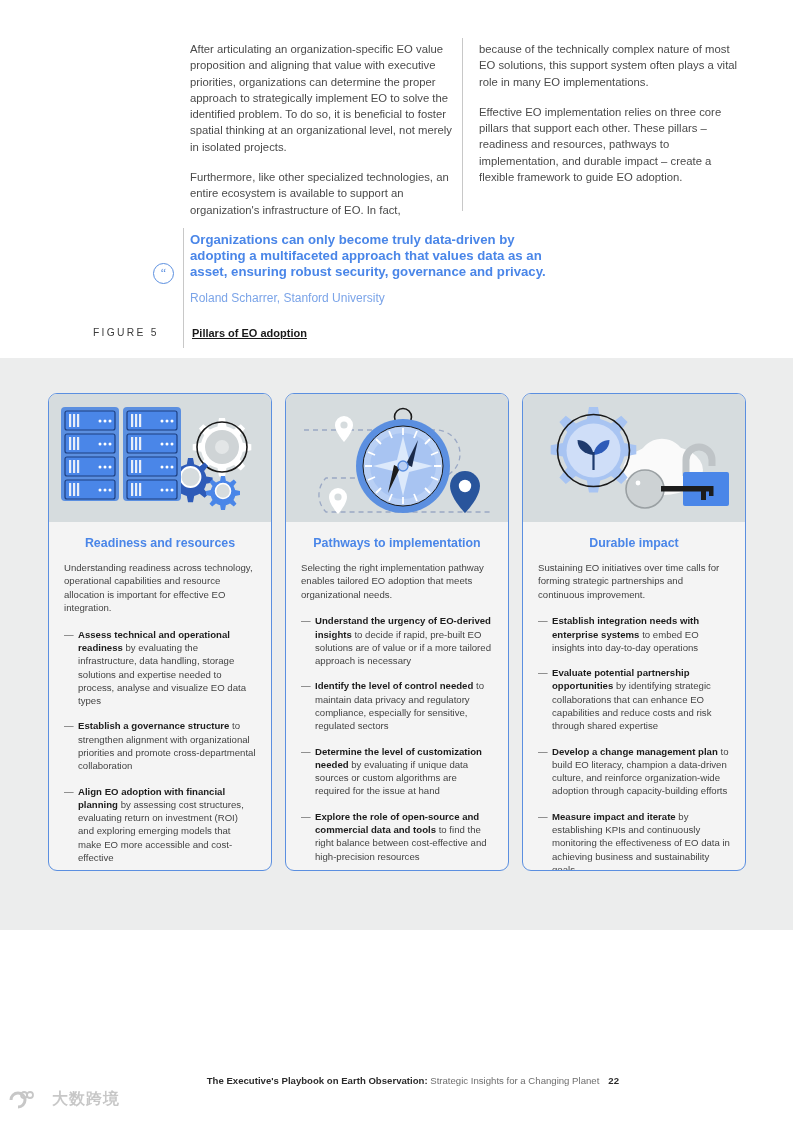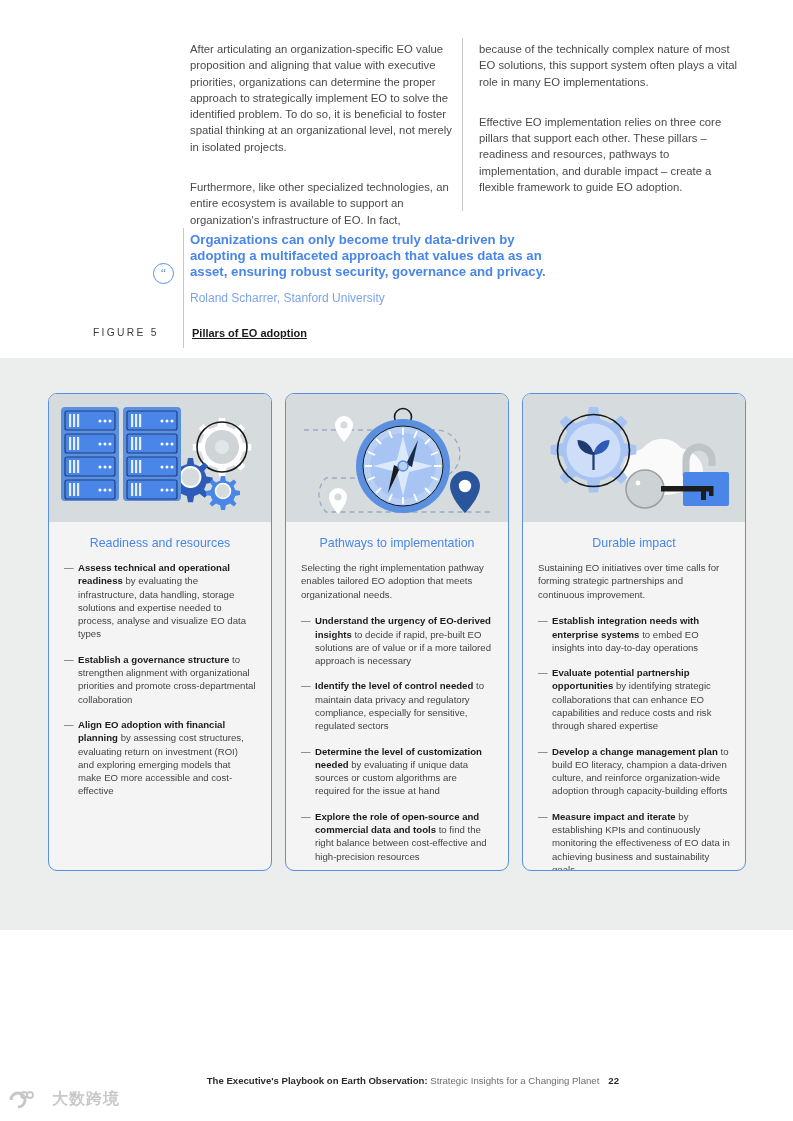--- a/index.html
+++ b/index.html
@@ -25,21 +25,21 @@
     position:absolute; left:479px; top:41px; width:268px;
   }
   .col-divider {
     position:absolute; left:462px; top:38px; width:1px; height:173px;
     background:#c8c8c8;
   }
   .body-p {
     font-size:11.3px;
     line-height:16.3px;
     color:#4a4a4a;
-    margin-bottom:24px;
+    margin-bottom:14px;
   }
   .body-p:last-child { margin-bottom:0; }
 
   
   .quote-rule {
     position:absolute; left:183px; top:228px; width:1px; height:120px;
     background:#c8c8c8;
   }
   .quote-mark {
     position:absolute; left:153px; top:263px;
@@ -107,21 +107,21 @@
     background:#d6dcde;
     position:relative;
     overflow:hidden;
     flex:none;
   }
   .card-body {
     padding:14px 15px 12px 15px;
   }
   .card-title {
     font-size:12.4px;
-    font-weight:normal;
+    font-weight:bold;
     color:#4a86e8;
     text-align:center;
     margin-bottom:11px;
   }
   .card-intro {
     font-size:9.6px;
     line-height:13.4px;
     color:#444;
     margin-bottom:13px;
   }
@@ -289,20 +289,21 @@
               <circle cx="123" cy="73" r="1.5"></circle>
             <circle cx="113" cy="96" r="1.5"></circle>
               <circle cx="118" cy="96" r="1.5"></circle>
               <circle cx="123" cy="96" r="1.5"></circle>
           </g>
         </g>
       </svg>
     </div>
     <div class="card-body">
       <div class="card-title">Readiness and resources</div>
+      <div class="card-intro">Understanding readiness across technology, operational capabilities and resource allocation is important for effective EO integration.</div>
       <ul class="bullets">
         <li class="bullet"><span class="dash">—</span><b>Assess technical and operational readiness</b><span> by evaluating the infrastructure, data handling, storage solutions and expertise needed to process, analyse and visualize EO data types</span></li>
         <li class="bullet"><span class="dash">—</span><b>Establish a governance structure</b><span> to strengthen alignment with organizational priorities and promote cross-departmental collaboration</span></li>
         <li class="bullet"><span class="dash">—</span><b>Align EO adoption with financial planning</b><span> by assessing cost structures, evaluating return on investment (ROI) and exploring emerging models that make EO more accessible and cost-effective</span></li>
       </ul>
     </div>
   </div>
 
   <div class="card">
     <div class="card-art">

